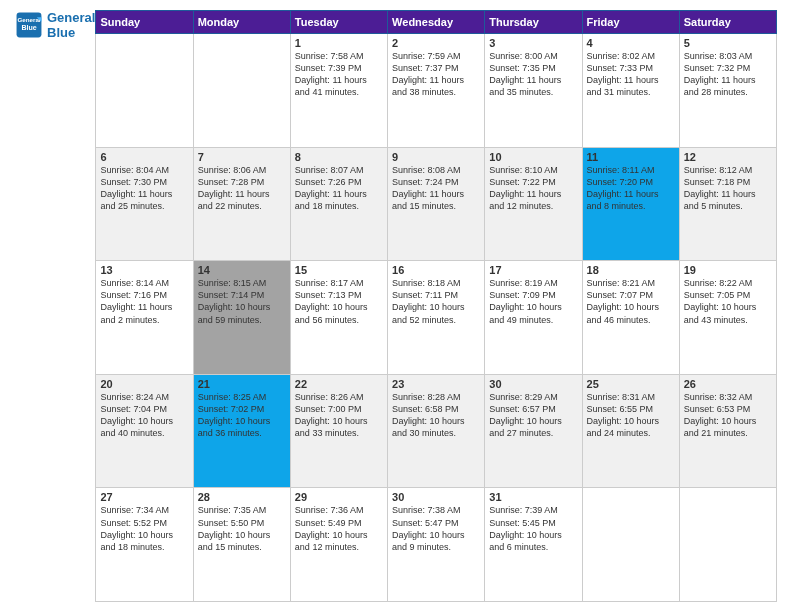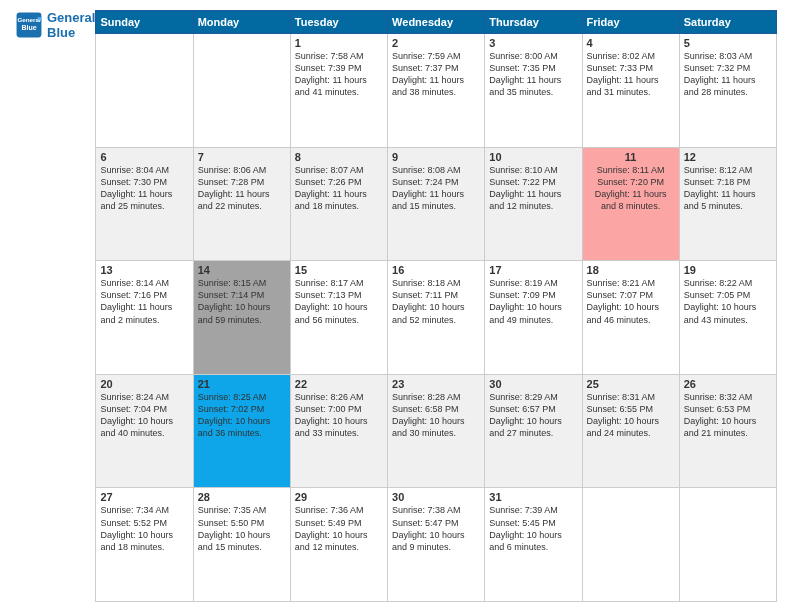--- a/index.html
+++ b/index.html
@@ -71,21 +71,21 @@
       height: 80px;
     }
     .calendar tr:nth-child(even) td {
       background: #f5f5f5;
     }
     .calendar tr:nth-child(odd) td {
       background: #fff;
     }
     
     .calendar thead tr td, .calendar thead tr th {
-      background: #0369a1;
+      background: #4c1d95;
     }
     .day-number {
       font-size: 11px;
       font-weight: bold;
       display: block;
       margin-bottom: 1px;
     }
     .cell-content {
       font-size: 9px;
       line-height: 1.35;
@@ -167,21 +167,21 @@
             <div class="cell-content">Sunrise: 8:07 AM<br>Sunset: 7:26 PM<br>Daylight: 11 hours and 18 minutes.</div>
           </td>
           <td style="background: rgb(240, 240, 240);">
             <span class="day-number">9</span>
             <div class="cell-content">Sunrise: 8:08 AM<br>Sunset: 7:24 PM<br>Daylight: 11 hours and 15 minutes.</div>
           </td>
           <td style="background: rgb(240, 240, 240);">
             <span class="day-number">10</span>
             <div class="cell-content">Sunrise: 8:10 AM<br>Sunset: 7:22 PM<br>Daylight: 11 hours and 12 minutes.</div>
           </td>
-          <td style="background: #fca5a5; text-align: center;">
+          <td style="background: #0ea5e9;">
             <span class="day-number">11</span>
             <div class="cell-content">Sunrise: 8:11 AM<br>Sunset: 7:20 PM<br>Daylight: 11 hours and 8 minutes.</div>
           </td>
           <td style="background: rgb(240, 240, 240);">
             <span class="day-number">12</span>
             <div class="cell-content">Sunrise: 8:12 AM<br>Sunset: 7:18 PM<br>Daylight: 11 hours and 5 minutes.</div>
           </td>
         </tr>
         <tr class="row-odd">
           <td style="background: rgb(255, 255, 255);">

